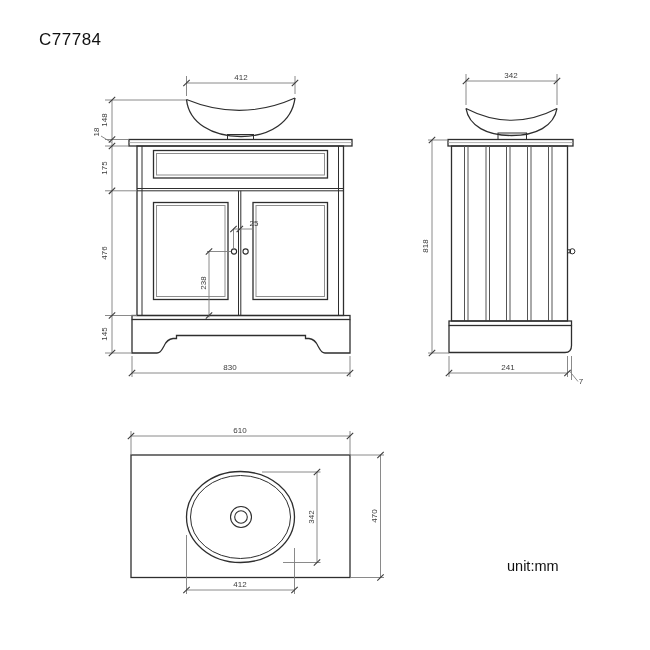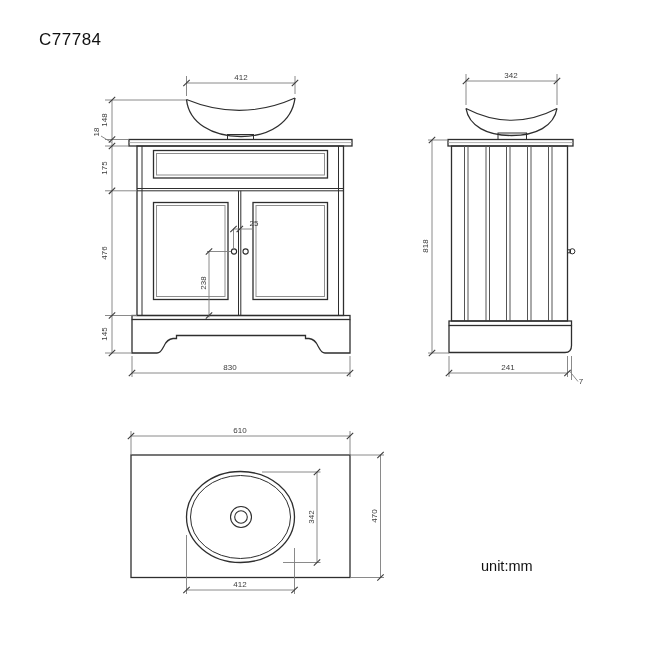--- a/index.html
+++ b/index.html
@@ -6,21 +6,21 @@
   #canvas{
     position:relative;width:650px;height:650px;background:#ffffff;
     font-family:"Liberation Sans", sans-serif;overflow:hidden;padding-left:11px;
   }
   #drawing{position:absolute;left:0;top:0;}
   .title{
     position:absolute;left:39px;top:30px;font-size:17px;color:#111;
     letter-spacing:0.5px;
   }
   .unit{
-    position:absolute;left:481px;top:558px;font-size:14.5px;color:#111;
+    position:absolute;left:507px;top:558px;font-size:14.5px;color:#111;
   }
   .dim{
     position:absolute;font-size:8px;color:#3c3c3c;white-space:nowrap;
     transform:translate(-50%,-50%);line-height:1;
   }
   .dim.rot{transform:translate(-50%,-50%) rotate(-90deg);}
 </style>
 </head>
 <body>
 

